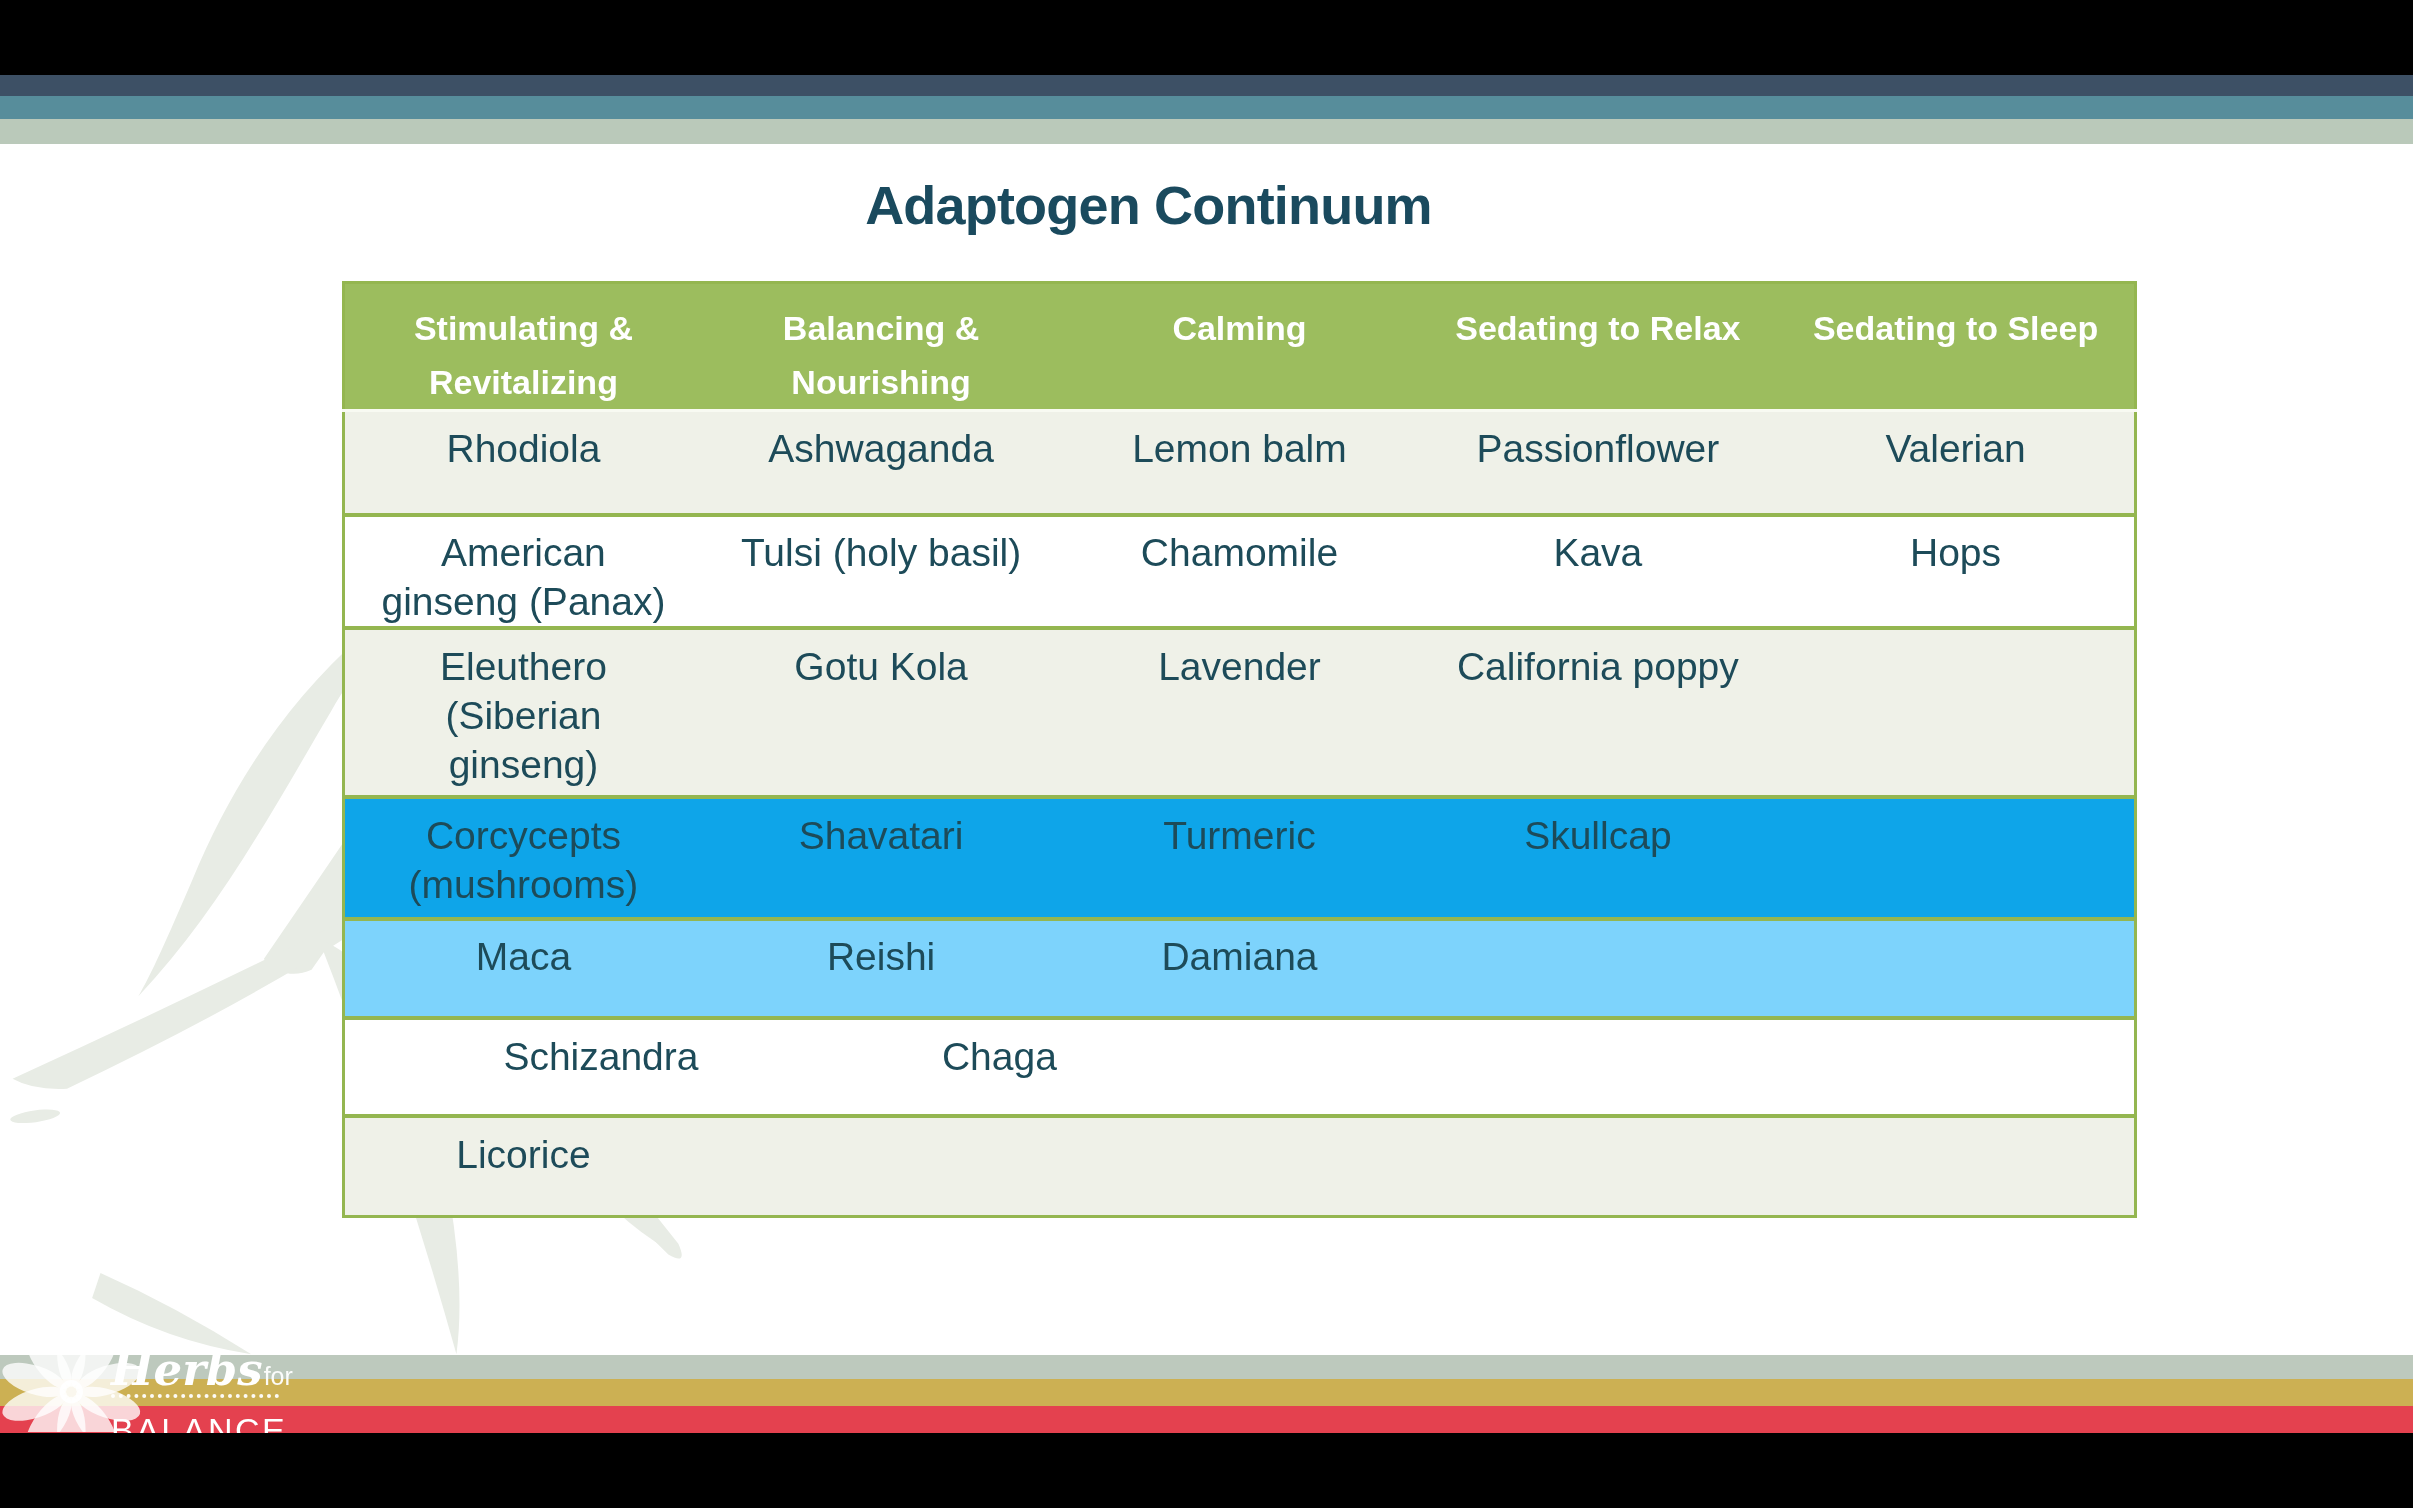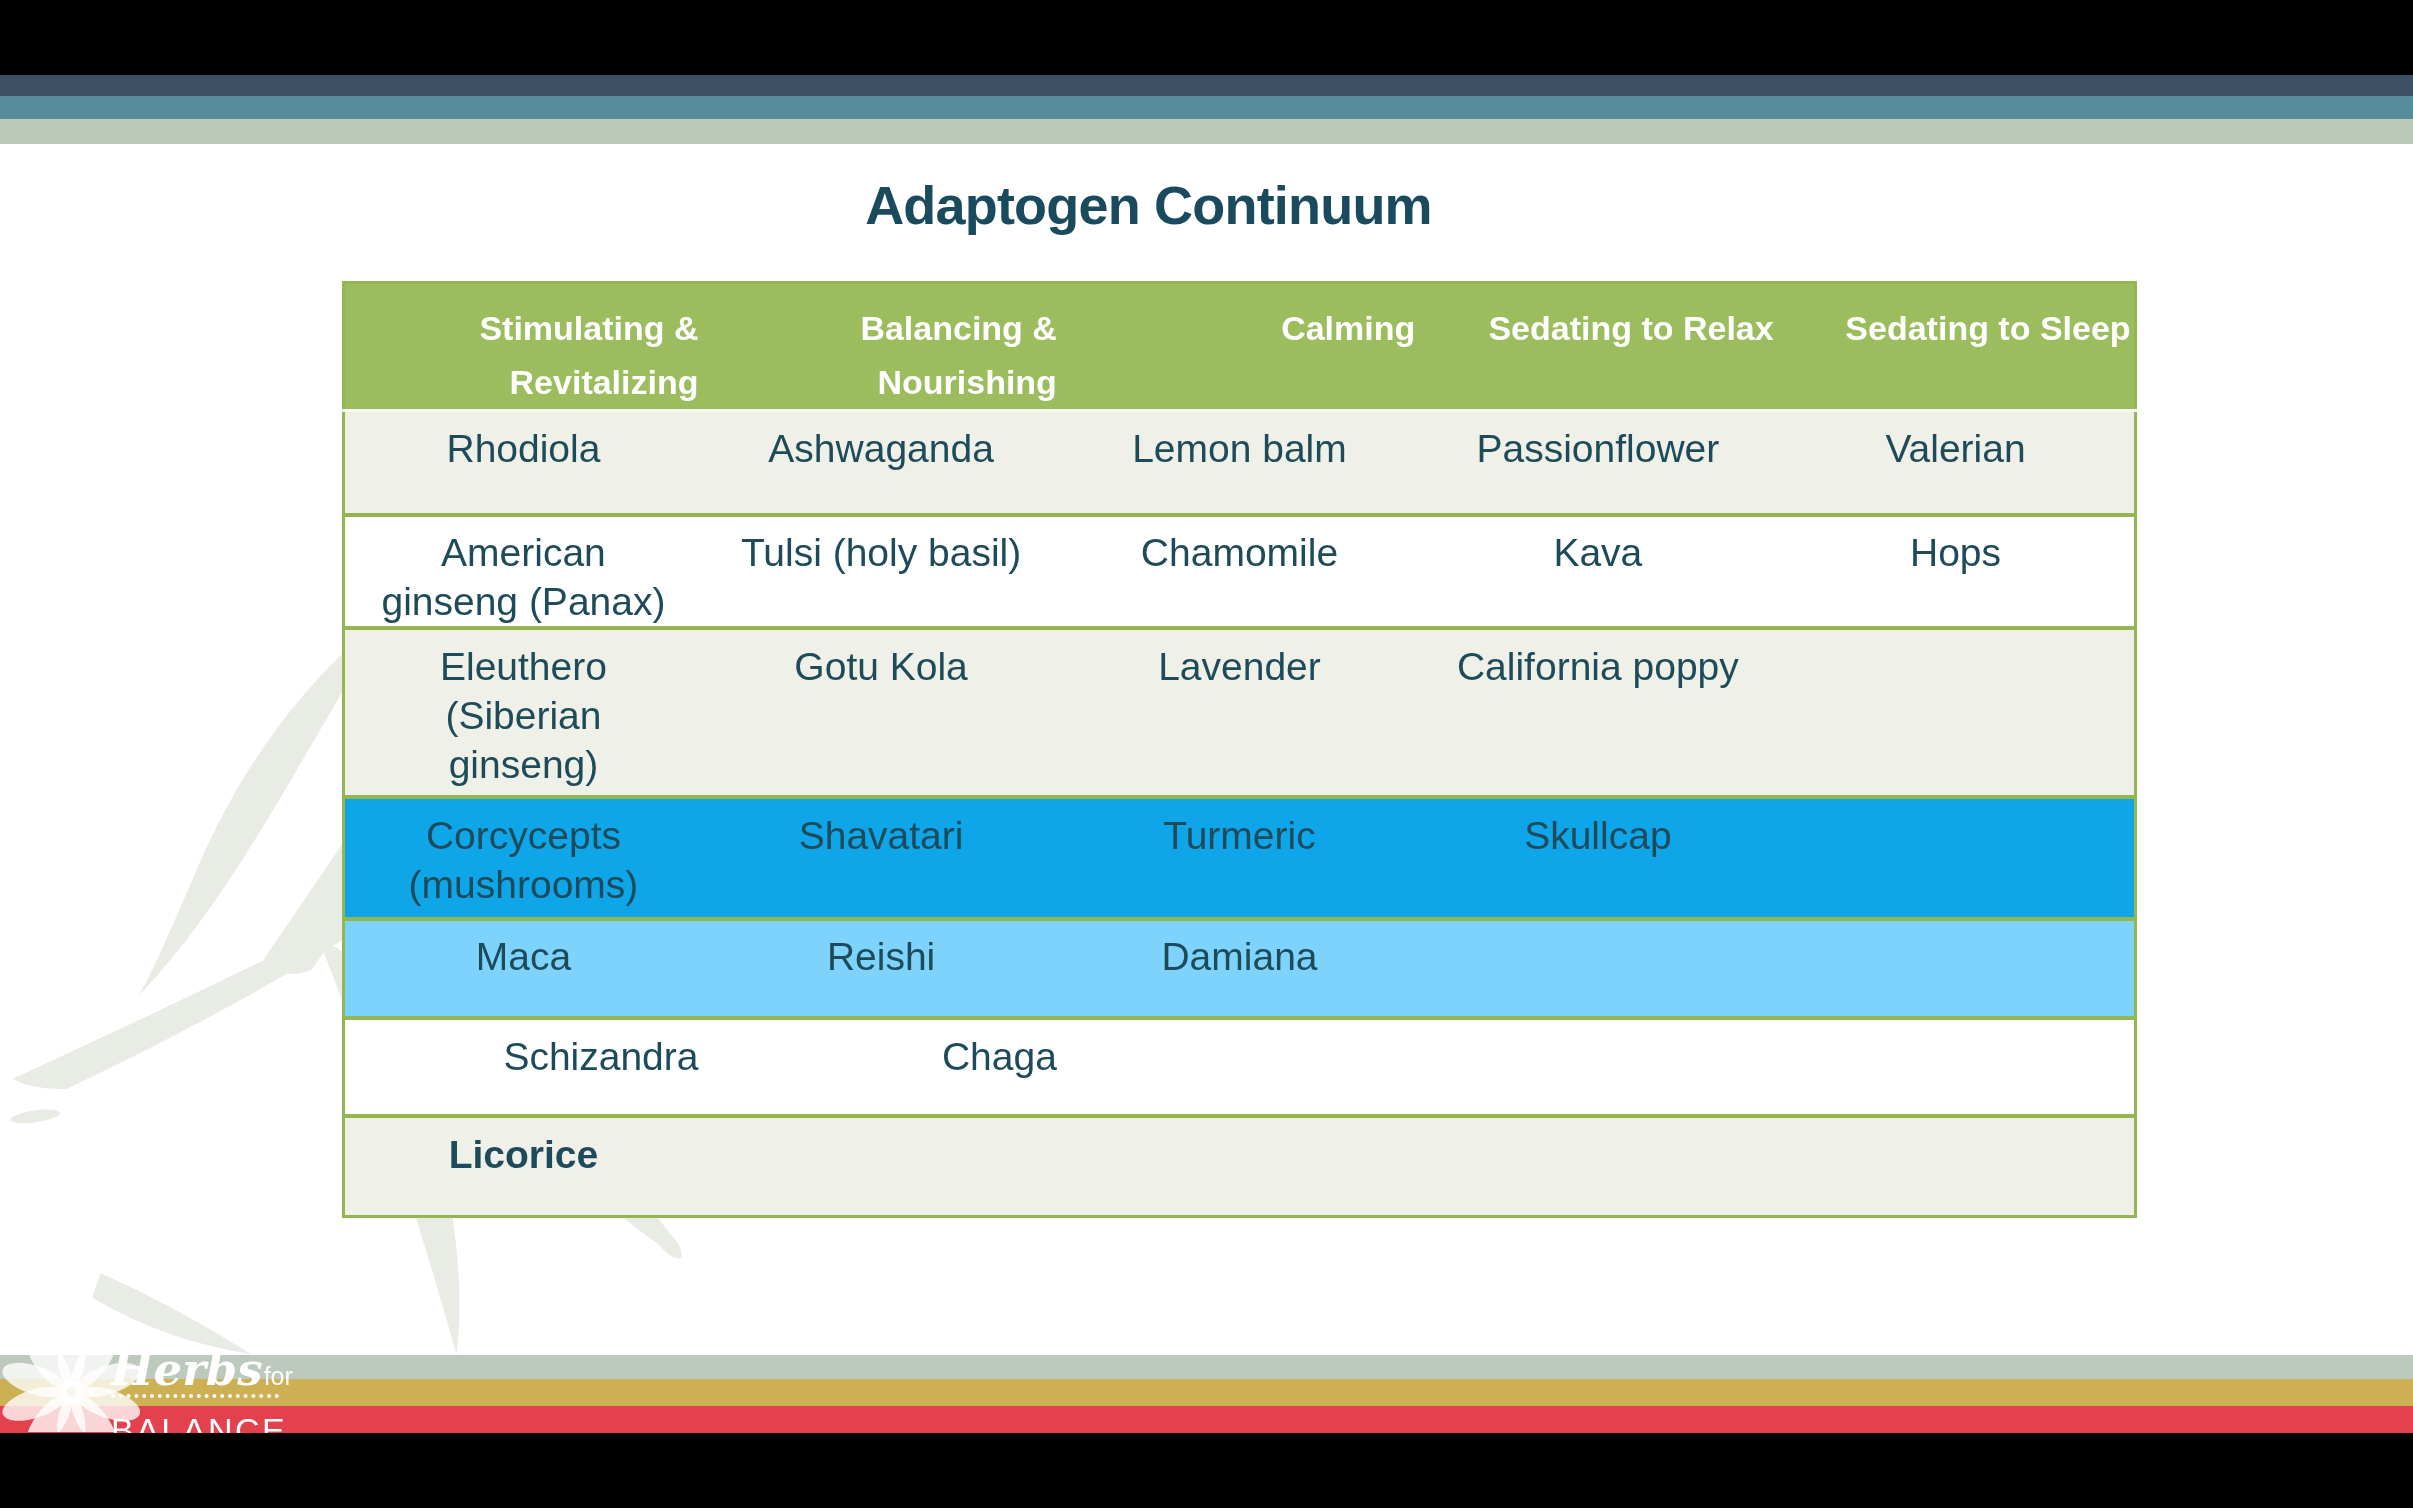--- a/index.html
+++ b/index.html
@@ -27,33 +27,33 @@
   .title{position:absolute;left:0;top:99px;width:2413px;margin:0;text-align:center;
          transform:translateX(-58px);
          font-size:54px;font-weight:bold;letter-spacing:-0.8px;color:#1a4a5e;z-index:4;}
 
   
   table.adaptogen{position:absolute;left:342px;top:206px;width:1795px;z-index:4;
                   border-collapse:collapse;table-layout:fixed;
                   border:3.4px solid #94b650;}
   table.adaptogen col{width:20%;}
   table.adaptogen th{background:#9cbd5e;color:#ffffff;font-weight:bold;font-size:34px;
-                     line-height:54px;vertical-align:top;text-align:right;
+                     line-height:54px;vertical-align:top;text-align:center;
                      padding:17px 3.4px 0 3.4px;height:105px;white-space:pre;}
   table.adaptogen td{color:#1d4b59;font-size:39px;line-height:49px;vertical-align:top;
                      text-align:center;padding:11.7px 3.4px 0 3.4px;white-space:pre;
                      border-top:4.2px solid #94b650;}
   table.adaptogen tbody tr:first-child td{border-top:3.4px solid #f8faf2;}
   tr.r1 td{height:89px;background:#eff1e8;text-align:center;}
   tr.r2 td{height:98px;background:#ffffff;}
   tr.r3 td{height:153px;background:#eff1e8;}
   tr.r4 td{height:106px;background:#0ea5e9;}
   tr.r5 td{height:84px;background:#7dd3fc;}
   tr.r6 td{height:82px;background:#ffffff;text-align:right;}
-  tr.r7 td{height:85px;background:#eff1e8;font-weight:bold;}
+  tr.r7 td{height:85px;background:#eff1e8;}
 
   
   .logo-flower{position:absolute;left:-5px;top:1243px;width:156px;height:114px;overflow:hidden;z-index:7;}
   .logo-text{position:absolute;left:111px;top:1272px;z-index:7;color:#fff;}
   .logo-script{font-family:"DejaVu Serif",serif;font-style:italic;font-weight:bold;
                font-size:45px;line-height:45px;}
   .logo-for{font-family:"Liberation Sans",sans-serif;font-size:25px;font-weight:normal;
             margin-left:1px;opacity:.95;}
   .logo-dots{width:168px;height:0;border-bottom:4.2px dotted rgba(255,255,255,.95);margin-top:1.7px;}
   .logo-caps{font-size:34px;font-weight:normal;letter-spacing:2.5px;line-height:35px;margin-top:15px;}

